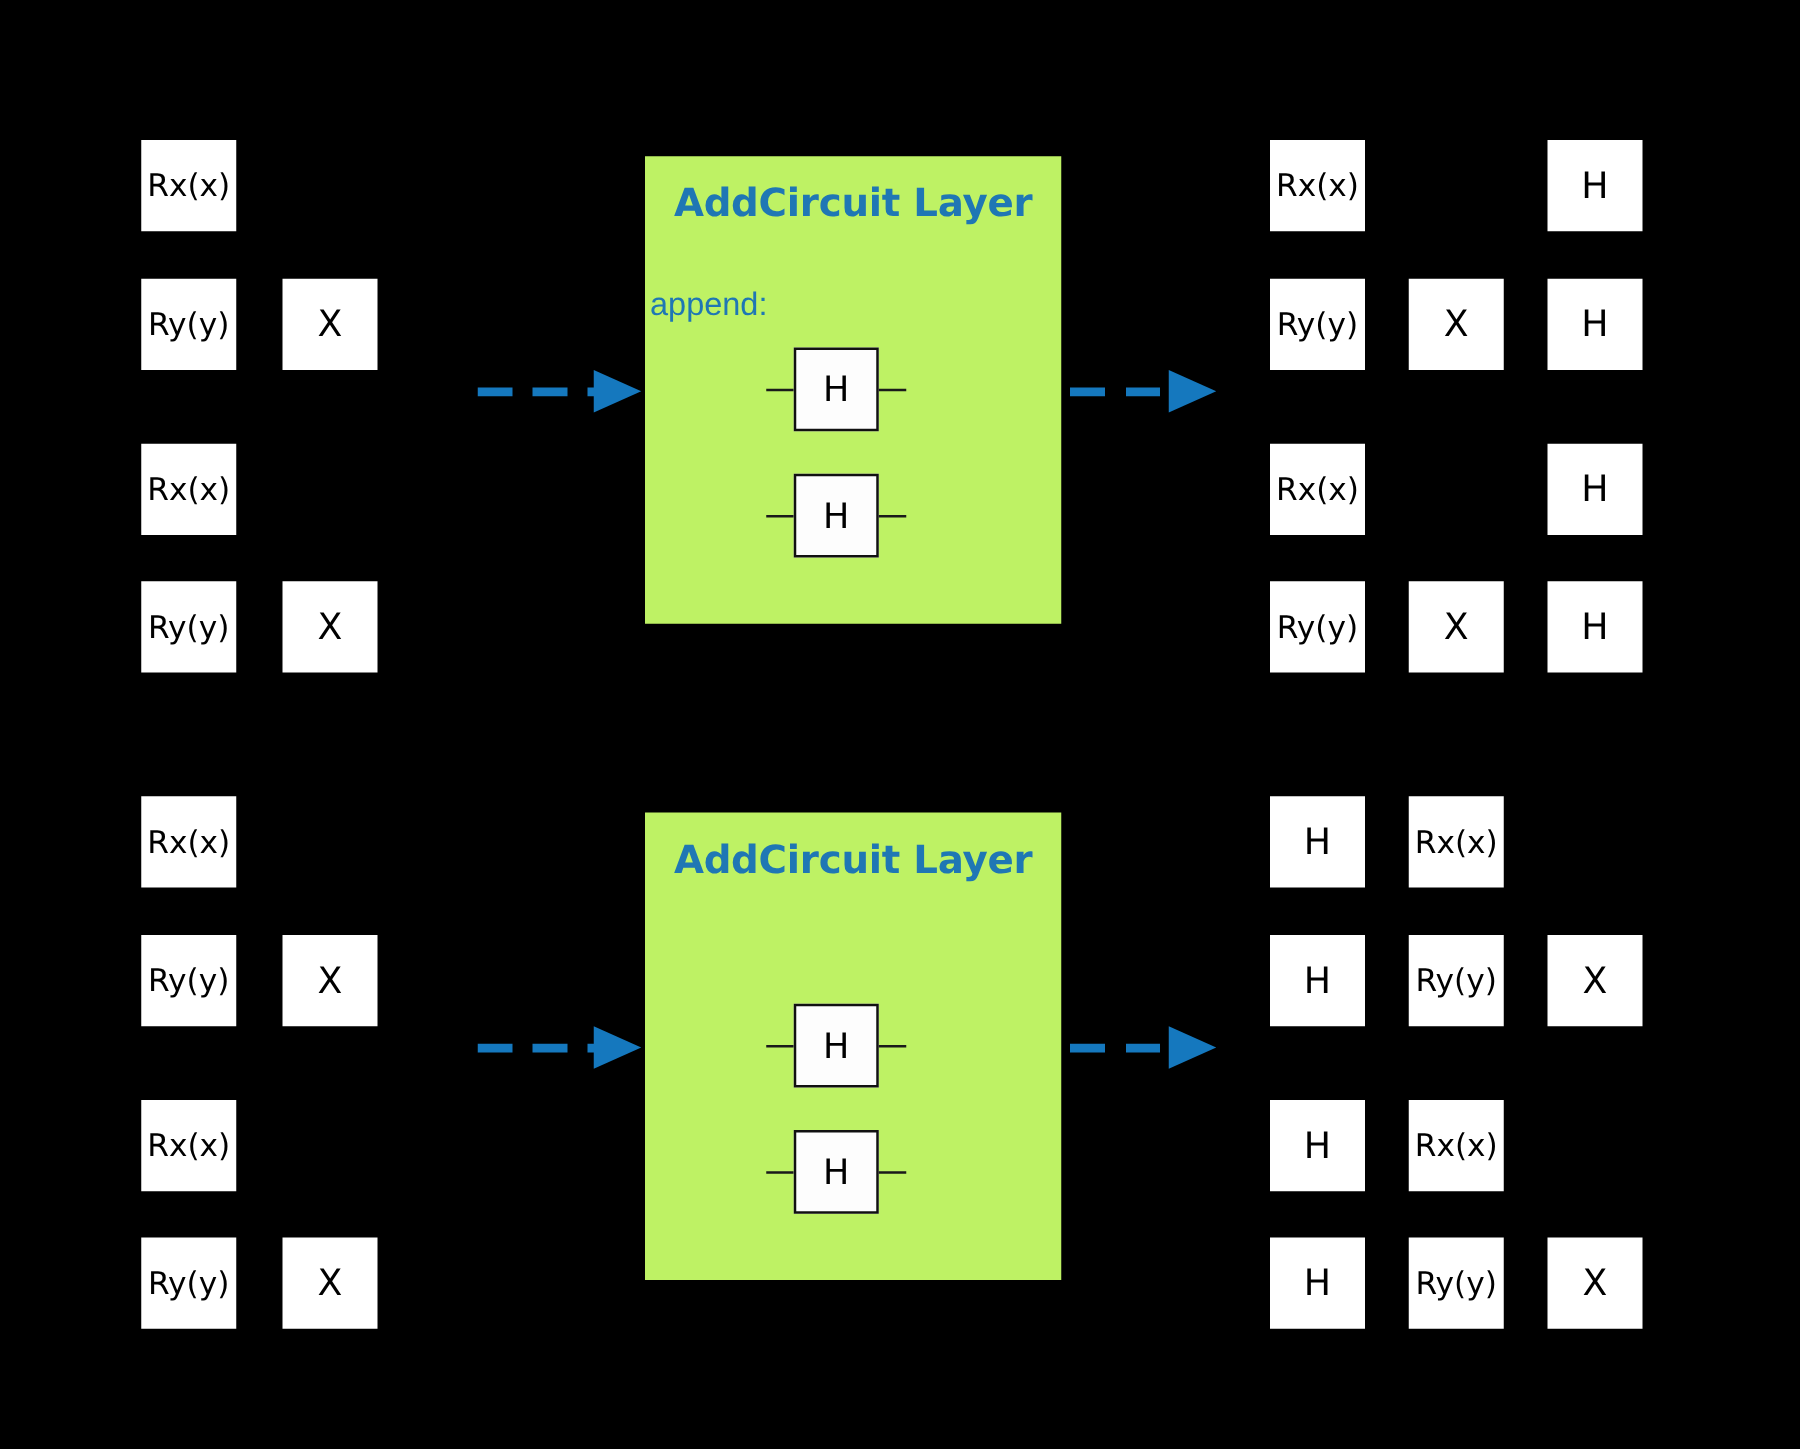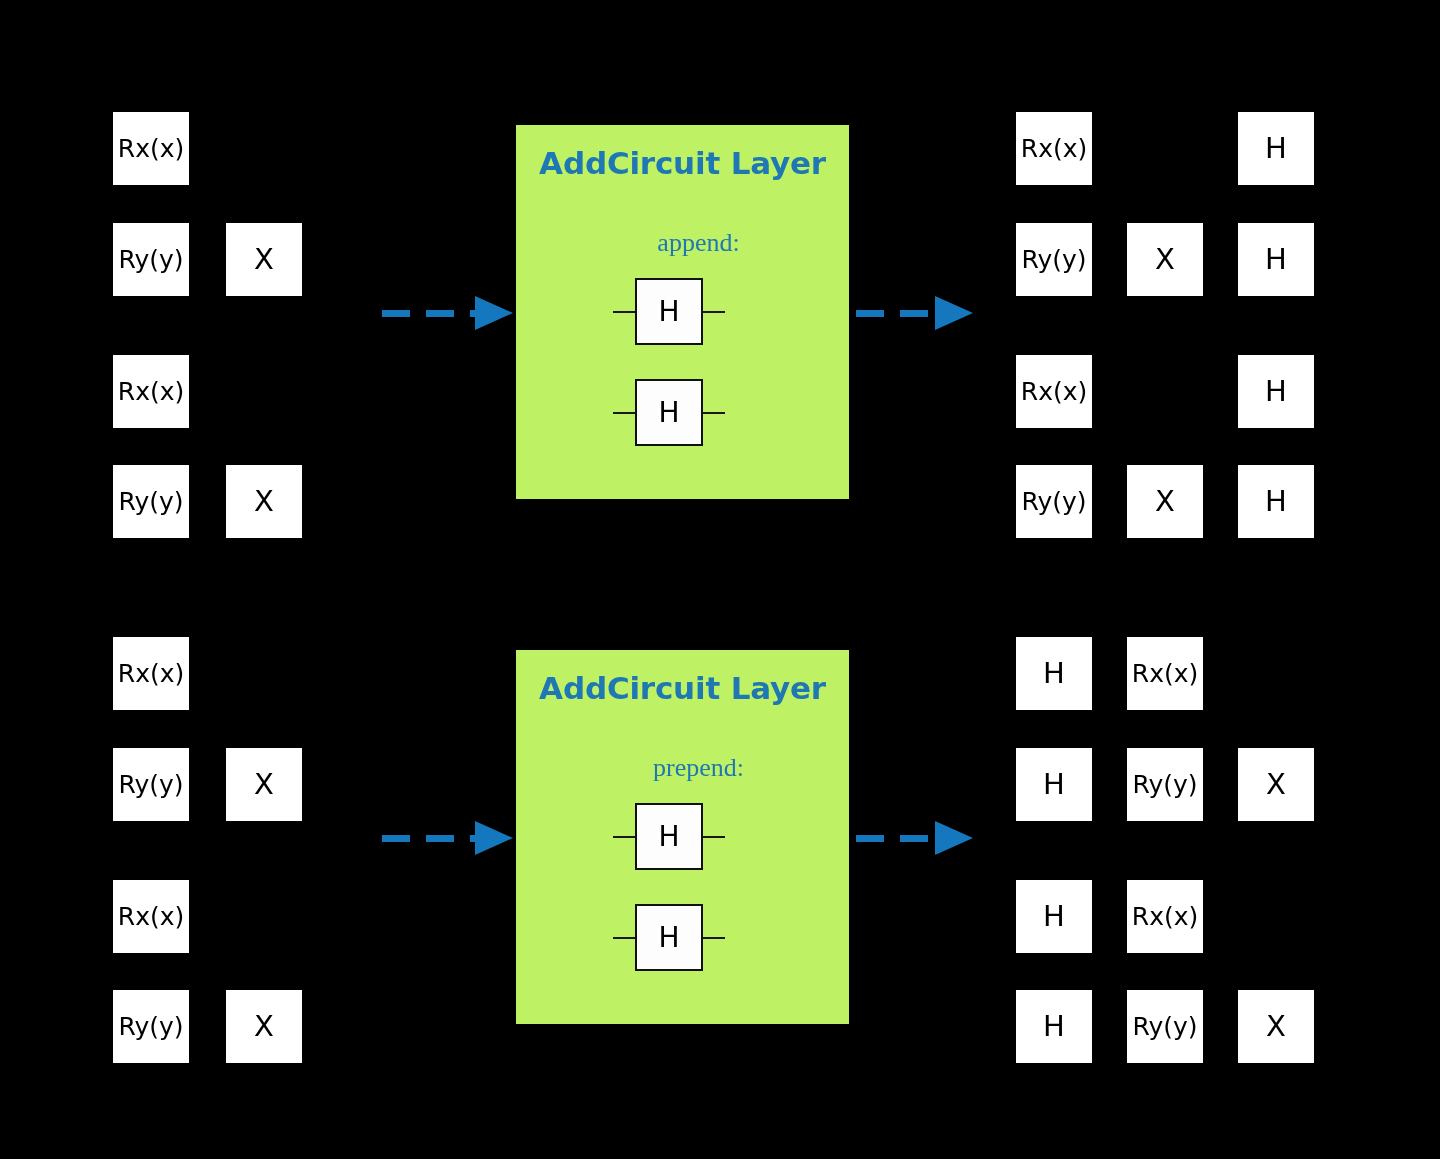--- a/index.html
+++ b/index.html
@@ -56,26 +56,26 @@
     width: 100%;
     text-align: center;
     color: #1f77b4;
     font-weight: bold;
     font-size: 31px;
     font-family: "DejaVu Sans", sans-serif;
     letter-spacing: -0.2px;
   }
   .panel-mode {
     position: absolute;
-    left: 16px;
+    left: 4px;
     width: 100%;
-    text-align: center;
+    text-align: left;
     color: #1f77b4;
     font-size: 26px;
-    font-family: Liberation Serif, serif;
+    font-family: Liberation Sans, sans-serif;
   }
 
   
   .wire-gate {
     position: absolute;
     display: flex;
     align-items: center;
   }
   .wire {
     width: 22px;
@@ -182,21 +182,20 @@
     <div class="gate single" style="left:226px; top:990px;">X</div>
   </div>
 
   <div class="arrow" style="left:382px; top:821px;">
     <div class="arrow-dash" style="width:94px;"></div>
     <div class="arrow-head"></div>
   </div>
 
   <div class="panel" style="left:516px; top:650px; width:333px; height:374px;">
     <div class="panel-title" style="top:20px;">AddCircuit Layer</div>
-    <div class="panel-mode" style="top:103px;">prepend:</div>
 
     <div class="wire-gate" style="left:97px; top:153px;">
       <div class="wire"></div>
       <div class="hbox">H</div>
       <div class="wire"></div>
     </div>
 
     <div class="wire-gate" style="left:97px; top:254px;">
       <div class="wire"></div>
       <div class="hbox">H</div>

